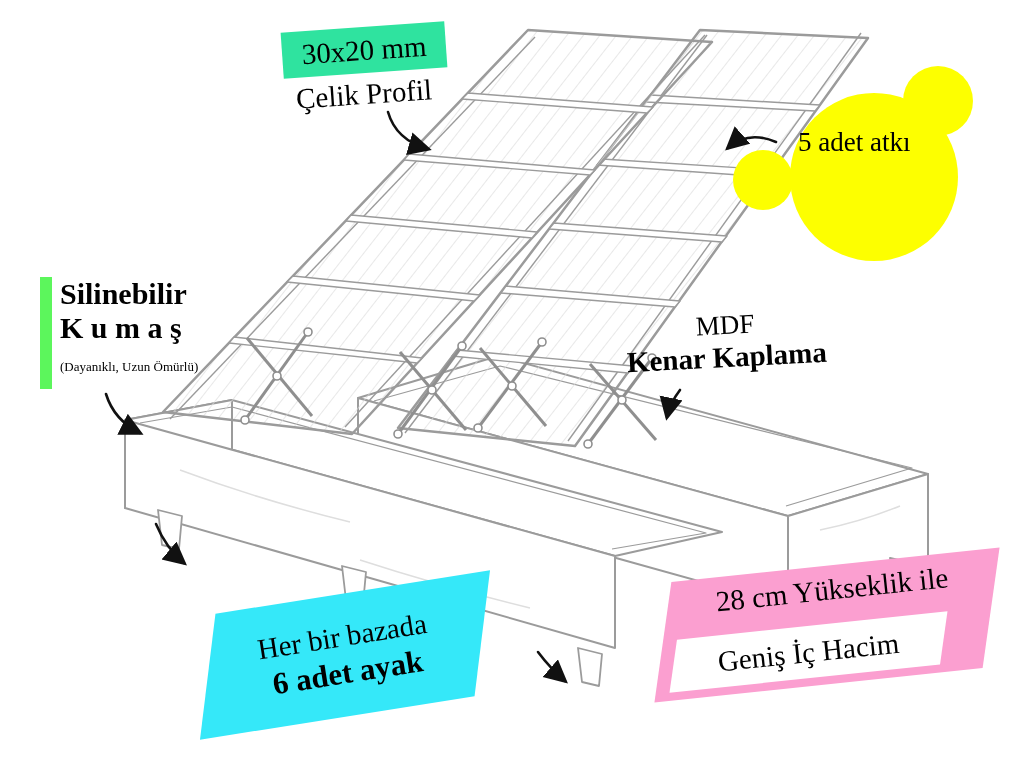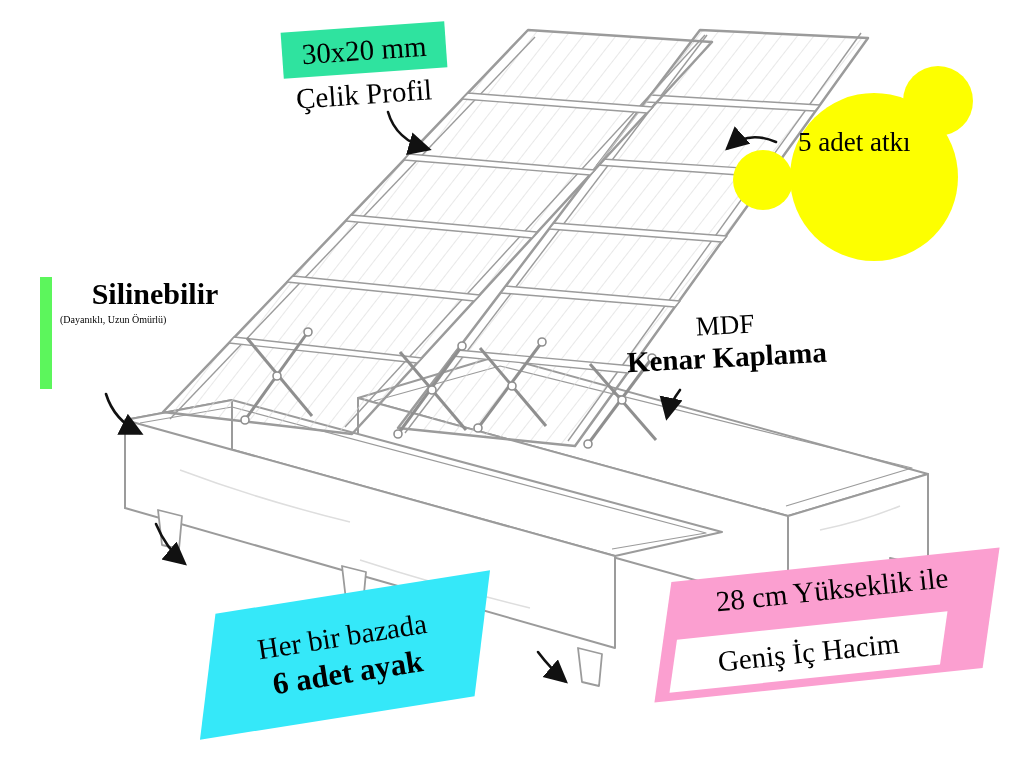--- a/index.html
+++ b/index.html
@@ -10,22 +10,22 @@
   .size-tag{left:282px;top:27px;width:164px;height:46px;transform:rotate(-4deg);
             display:flex;align-items:center;justify-content:center;font-size:29px;}
   .profile-name{left:276px;top:78px;width:176px;text-align:center;font-size:29px;transform:rotate(-4deg);}
   .circle{border-radius:50%;}
   .c-big{left:790px;top:93px;width:168px;height:168px;}
   .c-top{left:903px;top:66px;width:70px;height:70px;}
   .c-left{left:733px;top:150px;width:60px;height:60px;}
   .crossbar-text{left:798px;top:126px;width:154px;text-align:left;font-size:27px;line-height:1.2;}
   .fabric-bar{left:40px;top:277px;width:12px;height:112px;}
   .fabric-text{left:60px;top:277px;width:190px;line-height:1.12;}
-  .fabric-text .l1,.fabric-text .l2{font-size:30px;font-weight:bold;text-align:center;}
-  .fabric-text .l3{font-size:10px;margin-top:3px;}
+  .fabric-text .l1,.fabric-text .l2{font-size:30px;font-weight:bold;}
+  .fabric-text .l3{font-size:13px;margin-top:16px;}
   .mdf-text{left:606px;top:310px;width:240px;text-align:center;transform:rotate(-3deg);line-height:1.15;}
   .mdf-text .l1{font-size:27px;}
   .mdf-text .l2{font-size:29px;font-weight:bold;}
   .feet-box{left:206px;top:594px;width:278px;height:122px;transform:rotate(-9deg) skewX(-16deg);}
   .feet-inner{width:100%;height:100%;transform:skewX(16deg);display:flex;flex-direction:column;
               align-items:center;justify-content:center;line-height:1.25;}
   .feet-inner .l1{font-size:29px;}
   .feet-inner .l2{font-size:31px;font-weight:bold;}
   .height-box{left:662px;top:566px;width:330px;height:118px;transform:rotate(-6deg) skewX(-14deg);}
   .height-l1{position:absolute;top:8px;left:0;width:100%;text-align:center;font-size:29px;transform:skewX(14deg);}
@@ -143,20 +143,21 @@
   <div class="abs circle c-big" style="background-color: rgb(253, 255, 0);"></div>
   <div class="abs circle c-top" style="background-color: rgb(253, 255, 0);"></div>
   <div class="abs circle c-left" style="background-color: rgb(253, 255, 0);"></div>
   <div class="abs crossbar-text">
     <div>5 adet atkı</div>
   </div>
 
   <div class="abs fabric-bar" style="background-color: rgb(92, 246, 92);"></div>
   <div class="abs fabric-text">
     <div class="l1">Silinebilir</div>
+    <div class="l2">K u m a ş</div>
     <div class="l3">(Dayanıklı, Uzun Ömürlü)</div>
   </div>
 
   <div class="abs mdf-text">
     <div class="l1">MDF</div>
     <div class="l2">Kenar Kaplama</div>
   </div>
 
   <div class="abs feet-box" style="background-color: rgb(53, 232, 249);">
     <div class="feet-inner">

